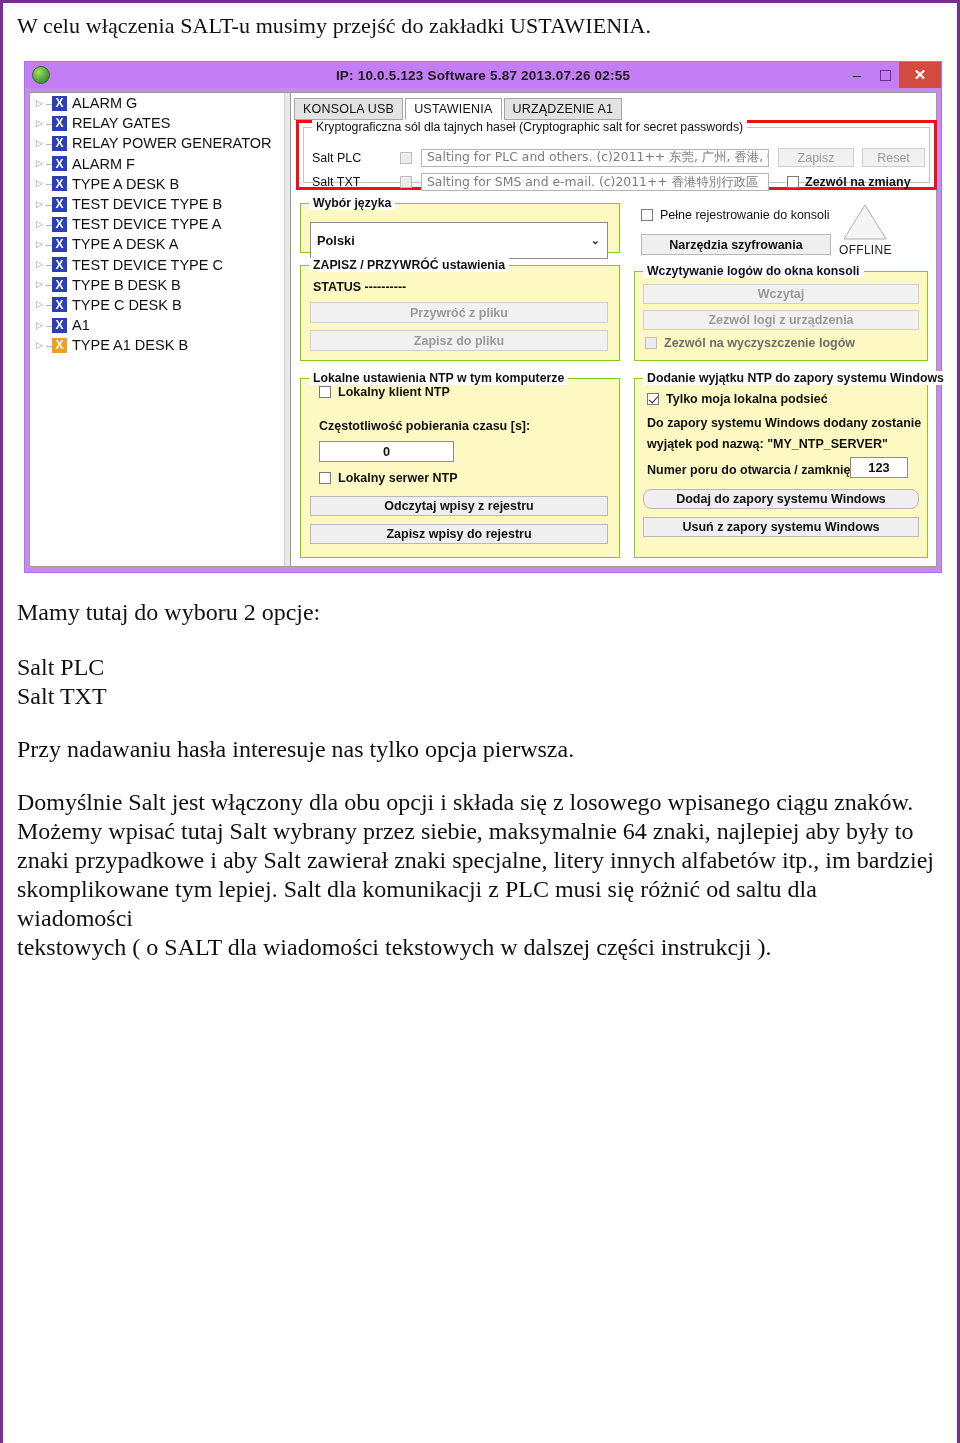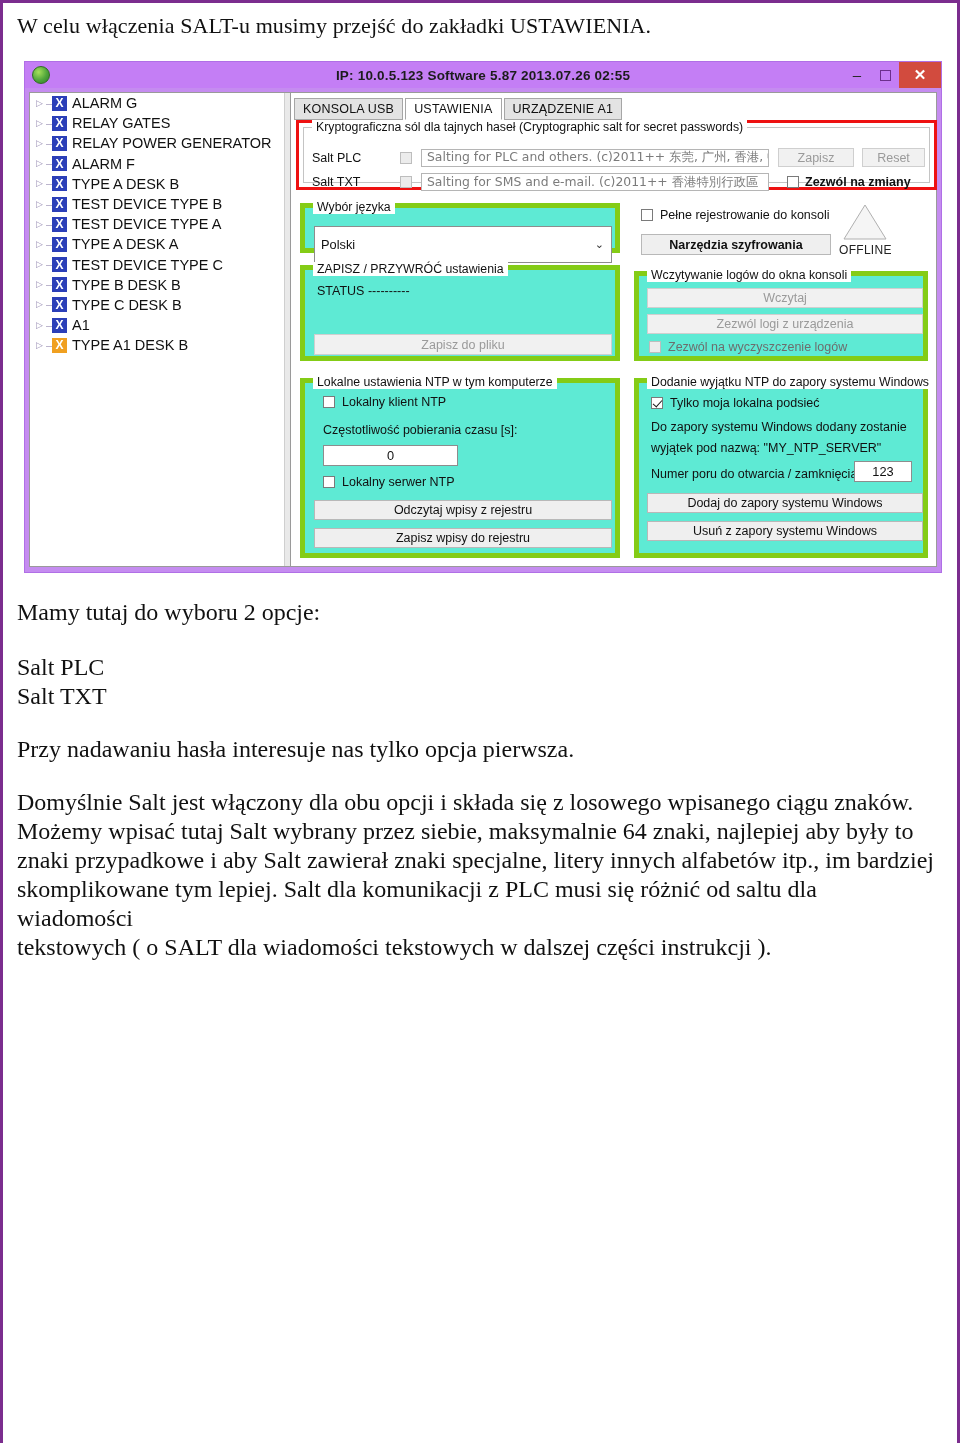--- a/index.html
+++ b/index.html
@@ -98,21 +98,21 @@
   }
   .tabs{display:flex;align-items:flex-end;height:24px;padding-left:3px;padding-top:3px;background:#fff;}
   .tab{
     font-family:"Liberation Sans", sans-serif;font-size:12.5px;color:#111;
     padding:3px 8px 3px 8px;border:1px solid #a6a6a6;background:#e3e3e3;margin-right:2px;
     letter-spacing:.2px;
   }
   .tab.active{background:#fff;border-bottom-color:#fff;font-weight:400;}
   
   .gb{
-    position:absolute;border:5px solid #84cc16;box-sizing:border-box;background:#5eead4;
+    position:absolute;border:1px solid #84cc16;box-sizing:border-box;background:#fef9c3;font-weight:bold;
   }
   .gb-title{
     position:absolute;top:-8px;left:8px;background:#fff;padding:0 4px;
     font-family:"Liberation Sans", sans-serif;font-size:12.3px;color:#111;white-space:nowrap;
   }
   .salt-frame{
     position:absolute;left:5px;top:27px;width:641px;height:70px;
     border:3px solid #ee1111;box-sizing:border-box;background:#fff;
   }
   .salt-inner{
@@ -301,20 +301,21 @@
           <div class="gb-title">Wybór języka</div>
           <div class="combo" style="position:absolute;left:9px;top:18px;width:298px;height:37px;">
             <span>Polski</span>
             <span class="caret">⌄</span>
           </div>
         </div>
 
         <div class="gb" style="left:9px;top:172px;width:320px;height:96px;">
           <div class="gb-title">ZAPISZ / PRZYWRÓĆ ustawienia</div>
           <div class="lbl" style="position:absolute;left:12px;top:14px;">STATUS ----------</div>
+          <div class="btn dis" style="position:absolute;left:9px;top:36px;width:298px;height:21px;">Przywróć z pliku</div>
           <div class="btn dis" style="position:absolute;left:9px;top:64px;width:298px;height:21px;">Zapisz do pliku</div>
         </div>
 
         <div class="row" style="left:350px;top:115px;">
           <div class="chk"></div>
           <div class="lbl" style="margin-left:7px;">Pełne rejestrowanie do konsoli</div>
         </div>
 
         <div class="btn" style="position:absolute;left:350px;top:141px;width:190px;height:21px;font-weight:600;">Narzędzia szyfrowania</div>
 
@@ -332,21 +333,21 @@
           <div class="btn dis" style="position:absolute;left:8px;top:12px;width:276px;height:20px;">Wczytaj</div>
           <div class="btn dis" style="position:absolute;left:8px;top:38px;width:276px;height:20px;">Zezwól logi z urządzenia</div>
           <div class="row" style="left:10px;top:64px;">
             <div class="chk dis"></div>
             <div class="lbl" style="margin-left:7px;color:#6d6d6d;">Zezwól na wyczyszczenie logów</div>
           </div>
         </div>
 
         <div class="gb" style="left:9px;top:285px;width:320px;height:180px;">
           <div class="gb-title">Lokalne ustawienia NTP w tym komputerze</div>
-          <div class="row" style="left:18px;top:12px;">
+          <div class="row" style="left:18px;top:6px;">
             <div class="chk"></div>
             <div class="lbl" style="margin-left:7px;">Lokalny klient NTP</div>
           </div>
           <div class="lbl" style="position:absolute;left:18px;top:40px;">Częstotliwość pobierania czasu [s]:</div>
           <div class="numbox" style="position:absolute;left:18px;top:62px;width:135px;height:21px;">0</div>
           <div class="row" style="left:18px;top:92px;">
             <div class="chk"></div>
             <div class="lbl" style="margin-left:7px;">Lokalny serwer NTP</div>
           </div>
           <div class="btn" style="position:absolute;left:9px;top:117px;width:298px;height:20px;">Odczytaj wpisy z rejestru</div>
@@ -356,21 +357,21 @@
         <div class="gb" style="left:343px;top:285px;width:294px;height:180px;">
           <div class="gb-title">Dodanie wyjątku NTP do zapory systemu Windows</div>
           <div class="row" style="left:12px;top:13px;">
             <div class="chk on"></div>
             <div class="lbl" style="margin-left:7px;">Tylko moja lokalna podsieć</div>
           </div>
           <div class="lbl" style="position:absolute;left:12px;top:37px;">Do zapory systemu Windows dodany zostanie</div>
           <div class="lbl" style="position:absolute;left:12px;top:58px;">wyjątek pod nazwą: "MY_NTP_SERVER"</div>
           <div class="lbl" style="position:absolute;left:12px;top:84px;">Numer poru do otwarcia / zamknięcia:</div>
           <div class="numbox" style="position:absolute;left:215px;top:78px;width:58px;height:21px;">123</div>
-          <div class="btn" style="position:absolute;left:8px;top:110px;width:276px;height:20px;">Dodaj do zapory systemu Windows</div>
+          <div class="btn" style="position:absolute;left:8px;top:110px;width:276px;height:20px;border-radius:8px;">Dodaj do zapory systemu Windows</div>
           <div class="btn" style="position:absolute;left:8px;top:138px;width:276px;height:20px;">Usuń z zapory systemu Windows</div>
         </div>
 
       </div>
     </div>
   </div>
 
   <div class="doc-block" style="top:595px;">
     <p class="doc-para">Mamy tutaj do wyboru 2 opcje:</p>
   </div>

